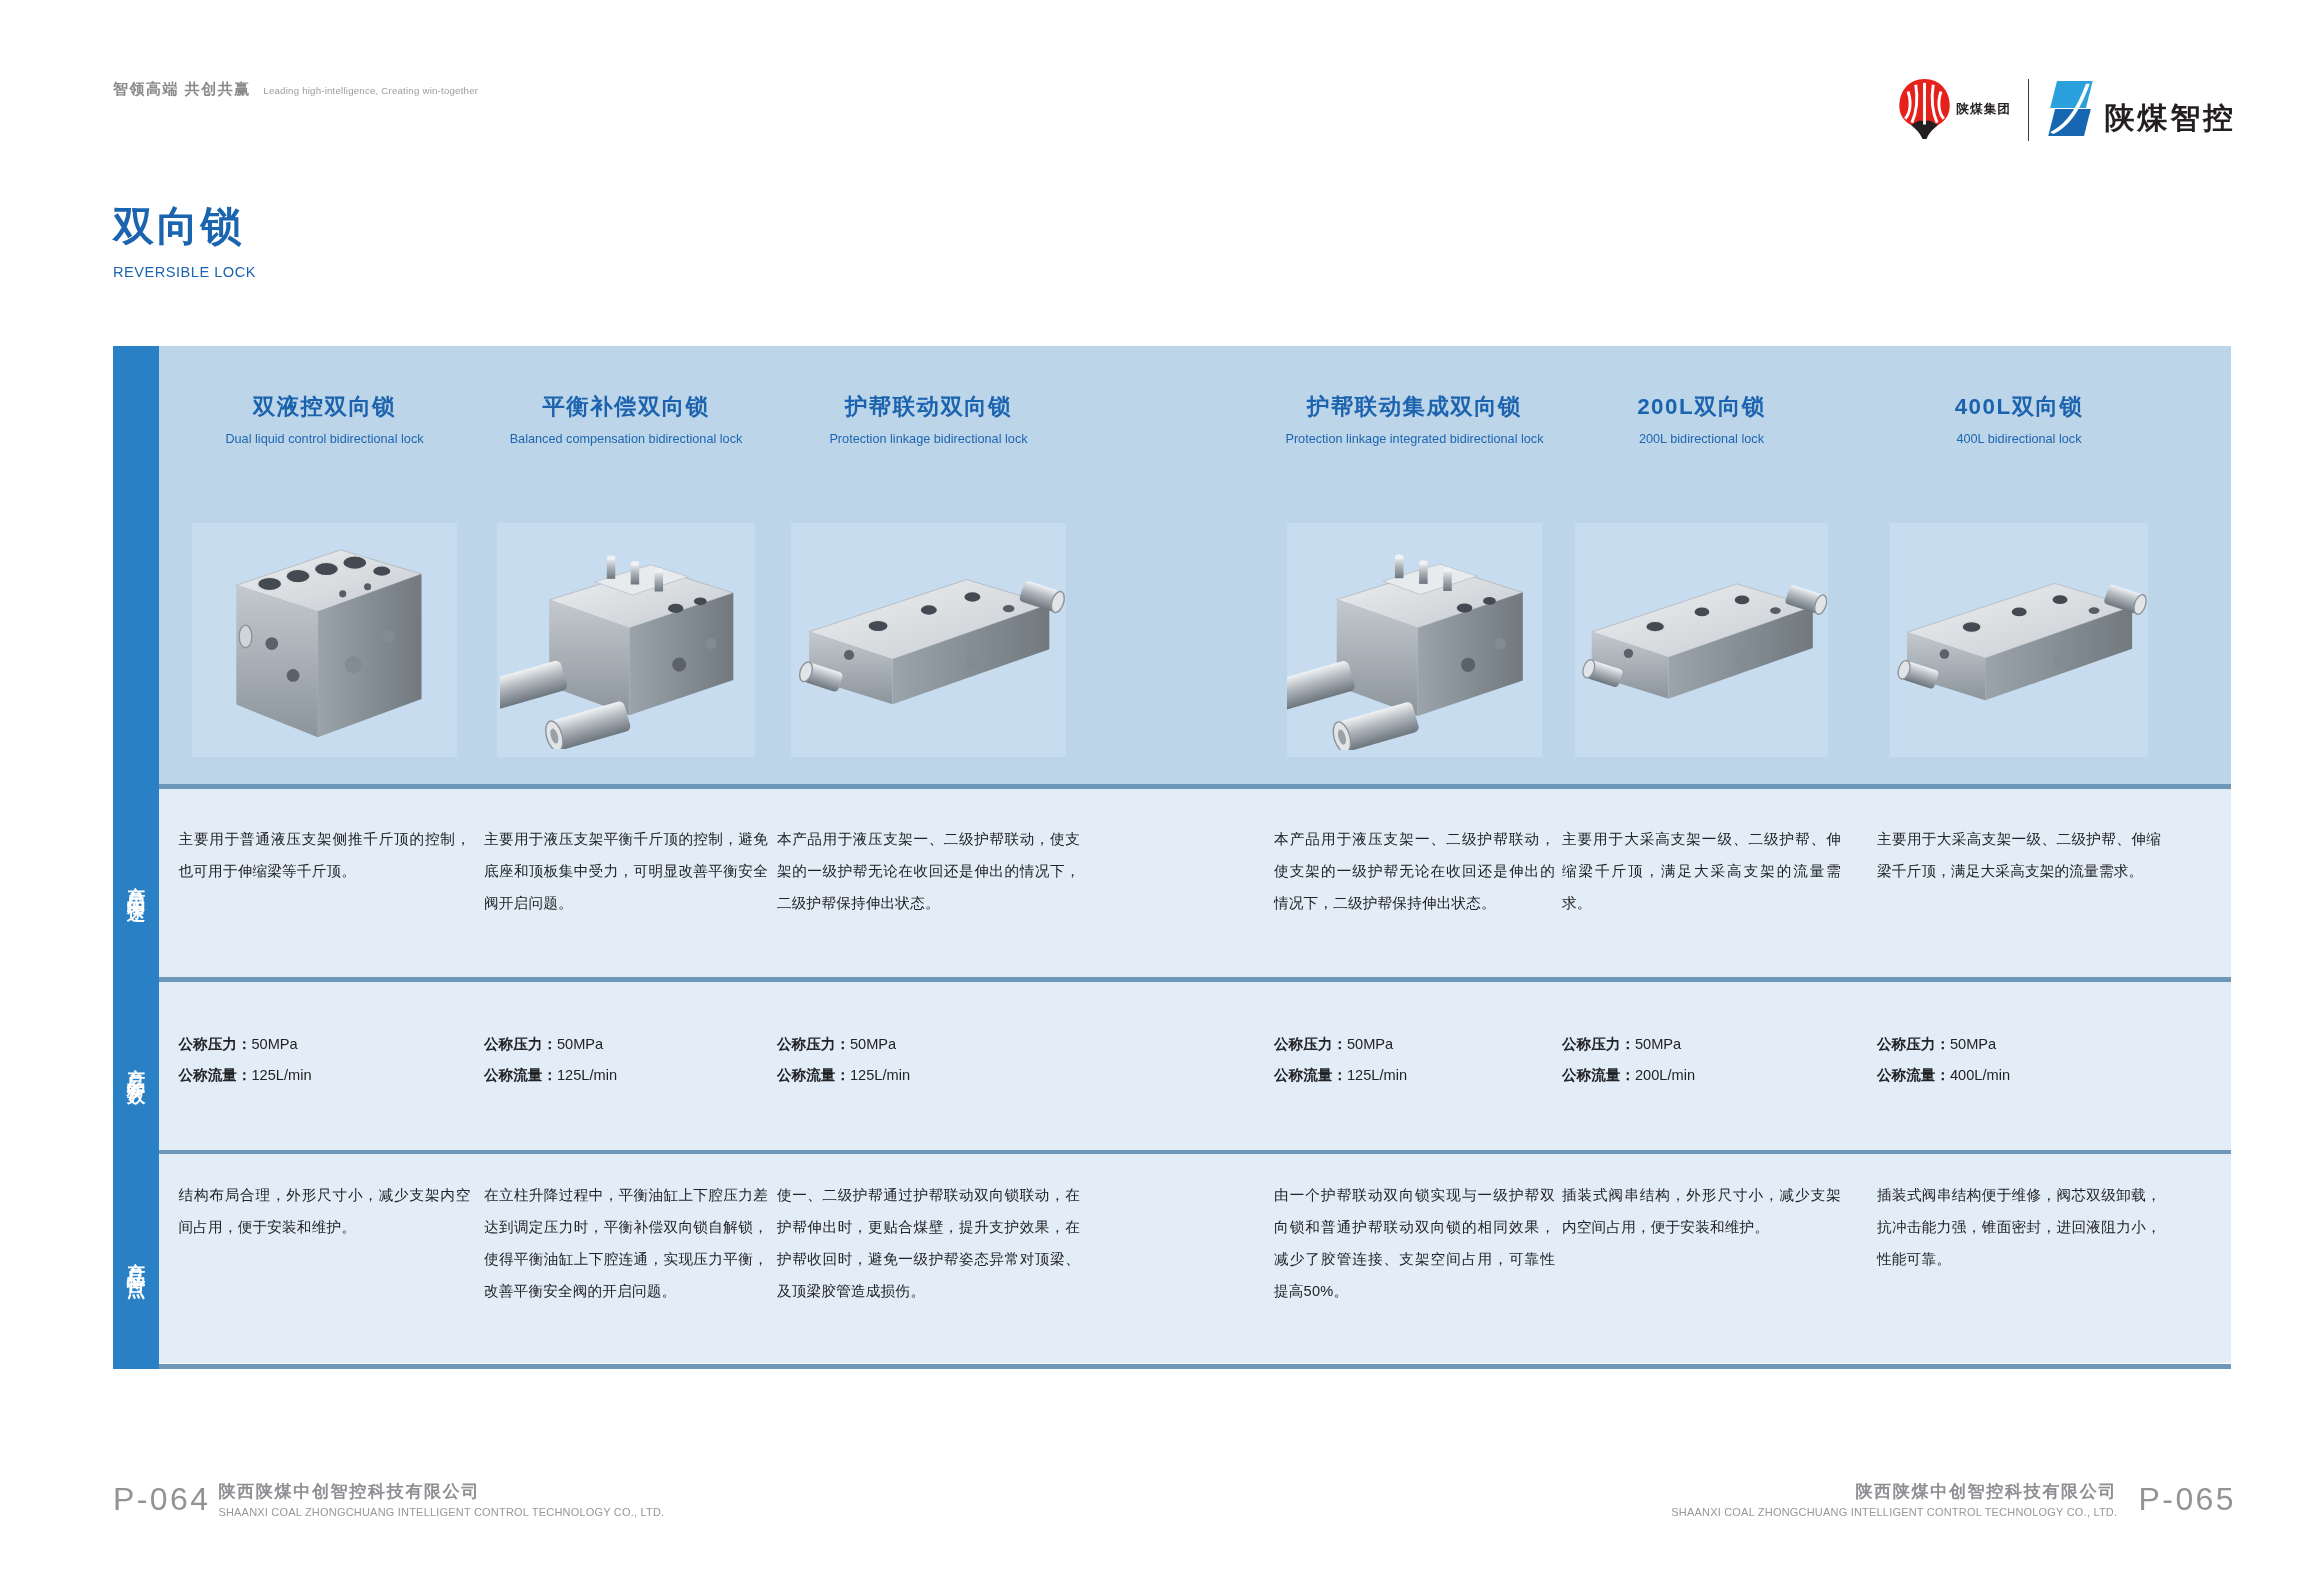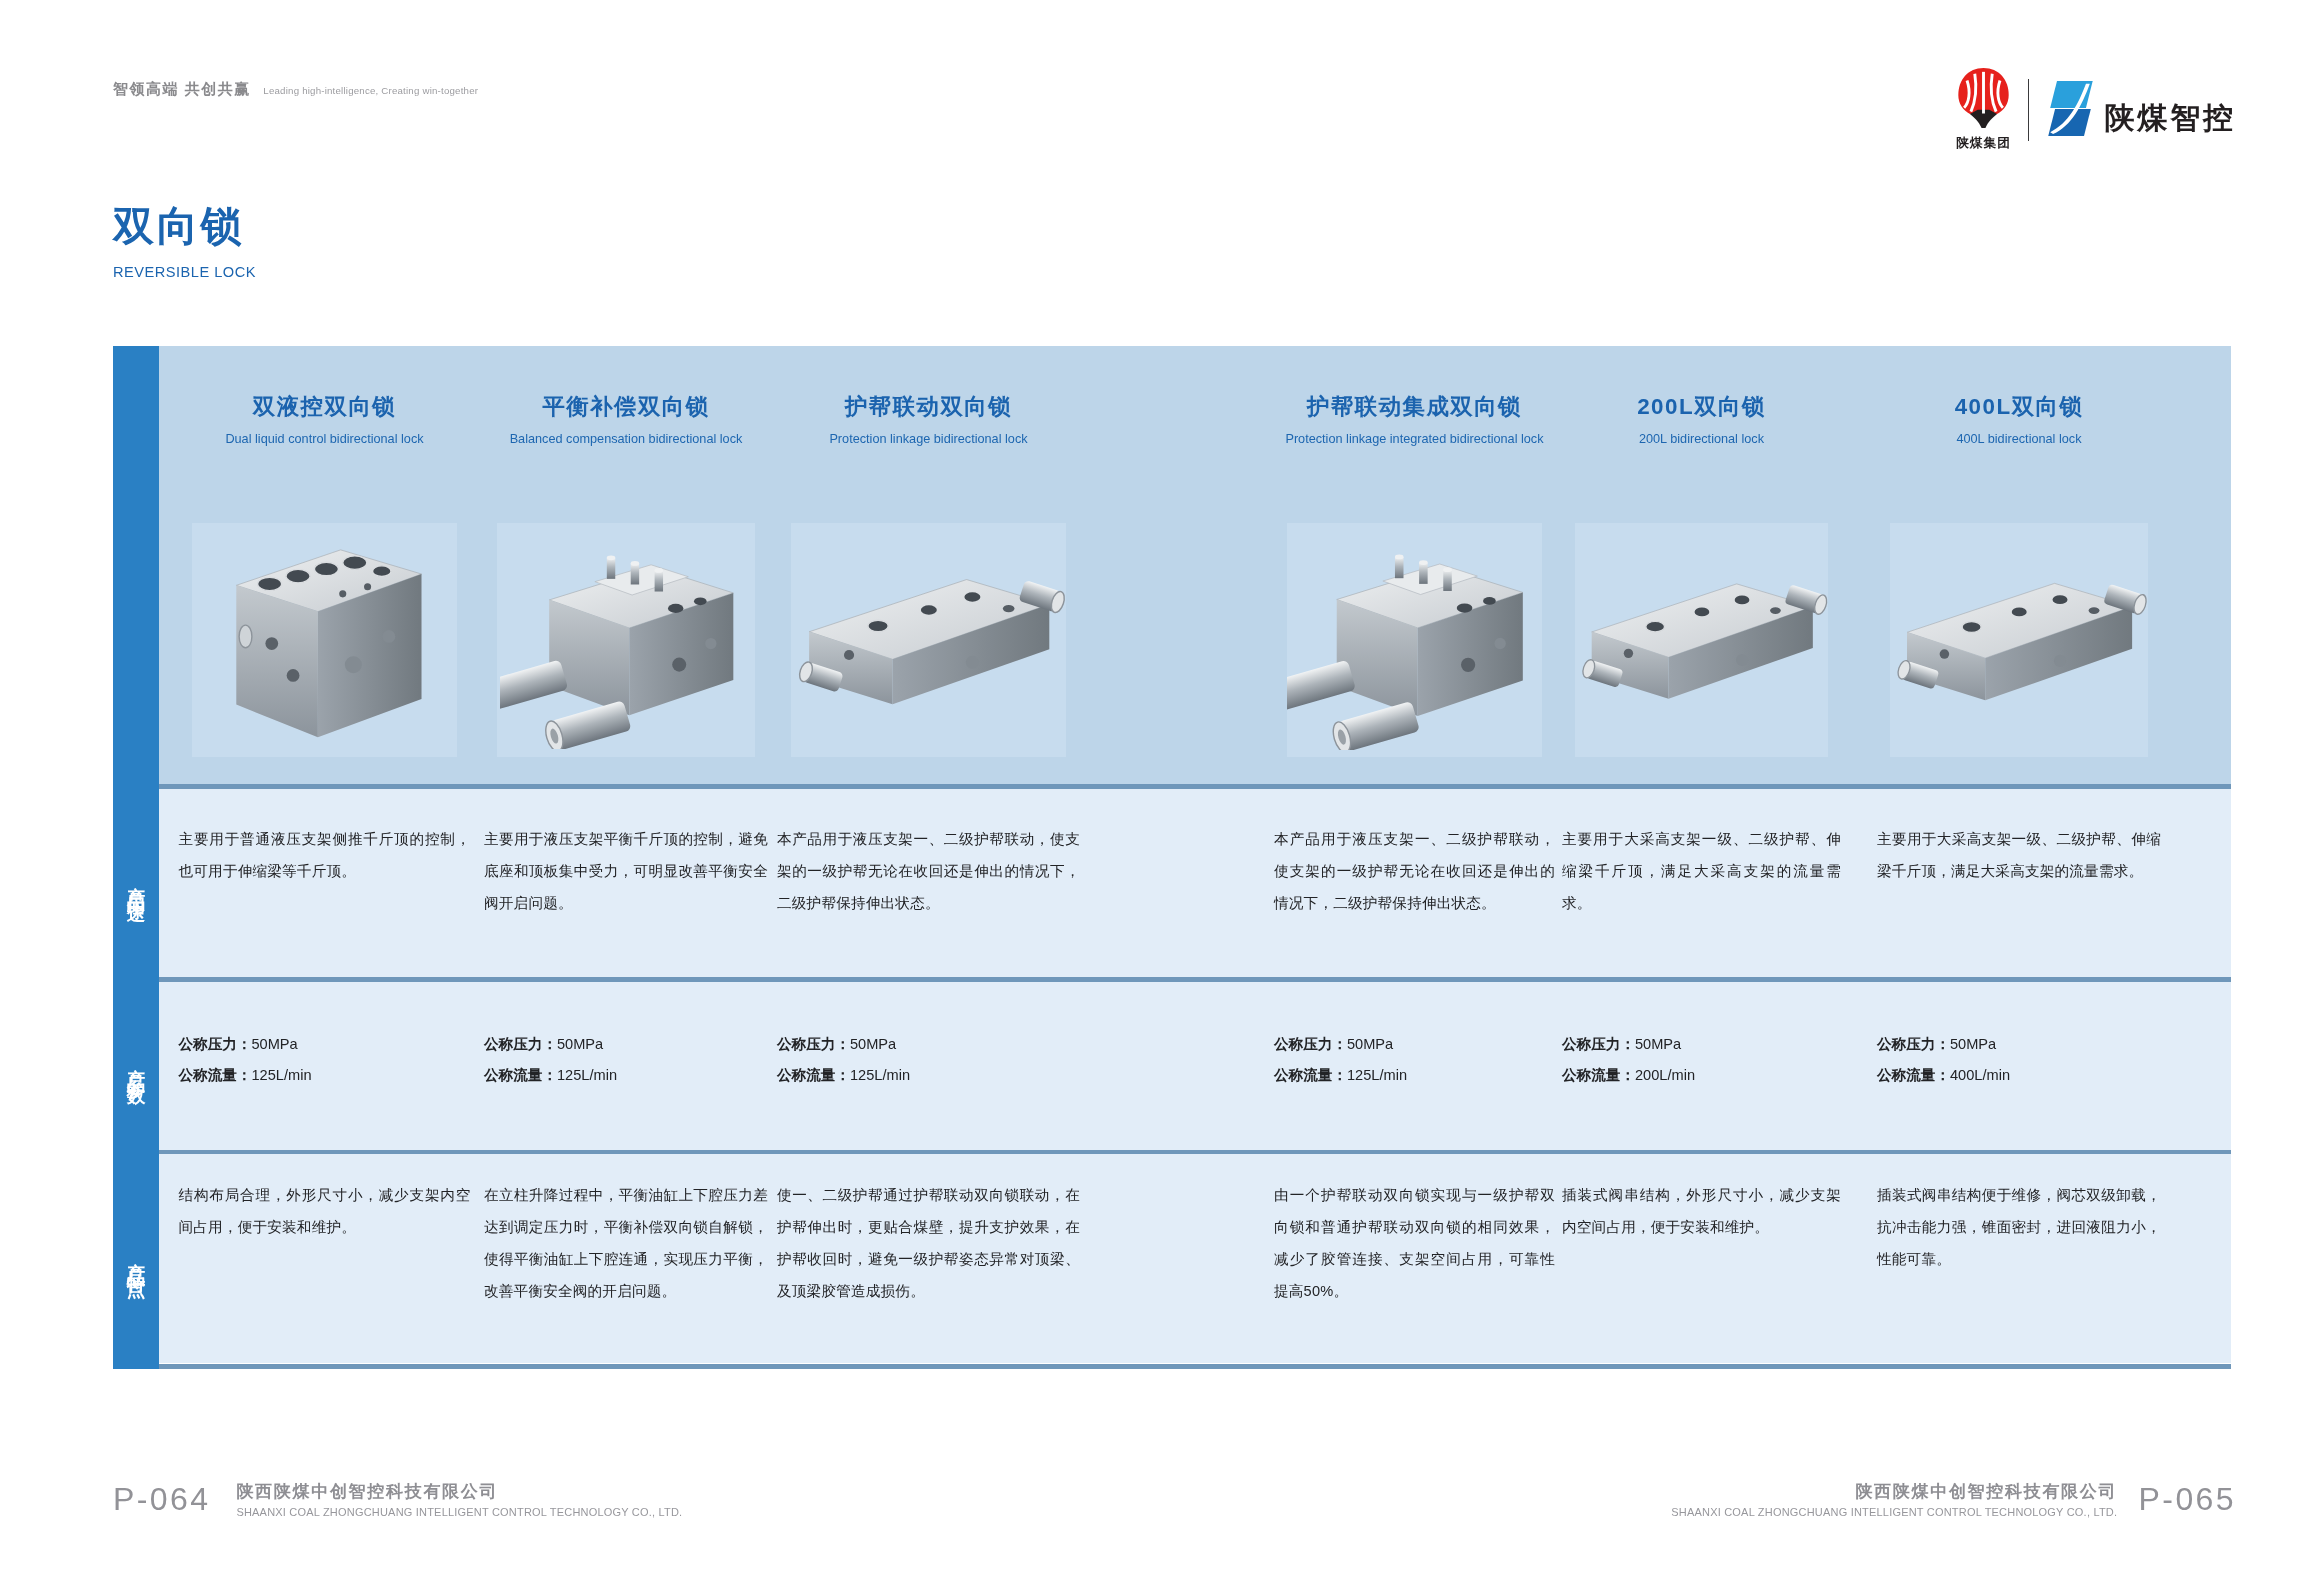--- a/index.html
+++ b/index.html
@@ -9,21 +9,21 @@
     -webkit-font-smoothing:antialiased;
   }
   .page{position:absolute;inset:0;background:#ffffff;text-decoration:underline;}
 
   
   .slogan{position:absolute;left:113px;top:80px;display:flex;align-items:baseline;gap:12.7px;}
   .slogan-cn{font-size:15px;font-weight:700;color:#8a8a8d;letter-spacing:1.5px;}
   .slogan-en{font-size:9.7px;color:#9c9ca0;letter-spacing:0.2px;}
 
   .logo-area{position:absolute;top:68px;right:83px;display:flex;align-items:center;gap:16.6px;height:83px;}
-  .group-logo{display:flex;flex-direction:column;align-items:center;gap:3.9px;}
+  .group-logo{display:flex;flex-direction:row;align-items:center;gap:3.9px;}
   .group-logo .gl-label{font-size:12.7px;font-weight:700;color:#231f20;letter-spacing:1px;}
   .logo-divider{width:1.5px;height:62px;background:#3a3a3c;}
   .brand-logo{display:flex;align-items:flex-end;gap:9.7px;}
   .brand-logo .bl-label{font-size:30px;font-weight:800;color:#231f20;letter-spacing:2.9px;}
 
   
   .title-block{position:absolute;left:113px;top:199px;}
   .title-cn{font-size:41px;font-weight:800;color:#1b64af;letter-spacing:2.9px;}
   .title-en{font-size:14.6px;font-weight:500;color:#1b64af;letter-spacing:0.5px;margin-top:9.7px;}
 
@@ -68,21 +68,21 @@
 
   
   .c1{left:19.5px;width:292px;}
   .c2{left:325px;width:284px;}
   .c3{left:618px;width:303px;}
   .c4{left:1115px;width:281px;}
   .c5{left:1403px;width:279px;}
   .c6{left:1718px;width:284px;}
 
   
-  .footer-left{position:absolute;left:113px;top:1480px;display:flex;align-items:center;gap:26px;}
+  .footer-left{position:absolute;left:113px;top:1480px;display:flex;align-items:center;gap:8px;}
   .footer-right{position:absolute;right:83px;top:1480px;display:flex;align-items:center;gap:21.4px;}
   .page-num{font-size:32px;font-weight:300;color:#929297;letter-spacing:2.4px;}
   .company{display:flex;flex-direction:column;}
   .company .co-cn{font-size:17px;font-weight:800;color:#8e8e93;letter-spacing:1.7px;}
   .company .co-en{font-size:11px;color:#97979c;letter-spacing:0.2px;margin-top:3.4px;}
   .footer-right .company{align-items:flex-end;text-align:right;}
 </style>
 </head>
 <body>
 

